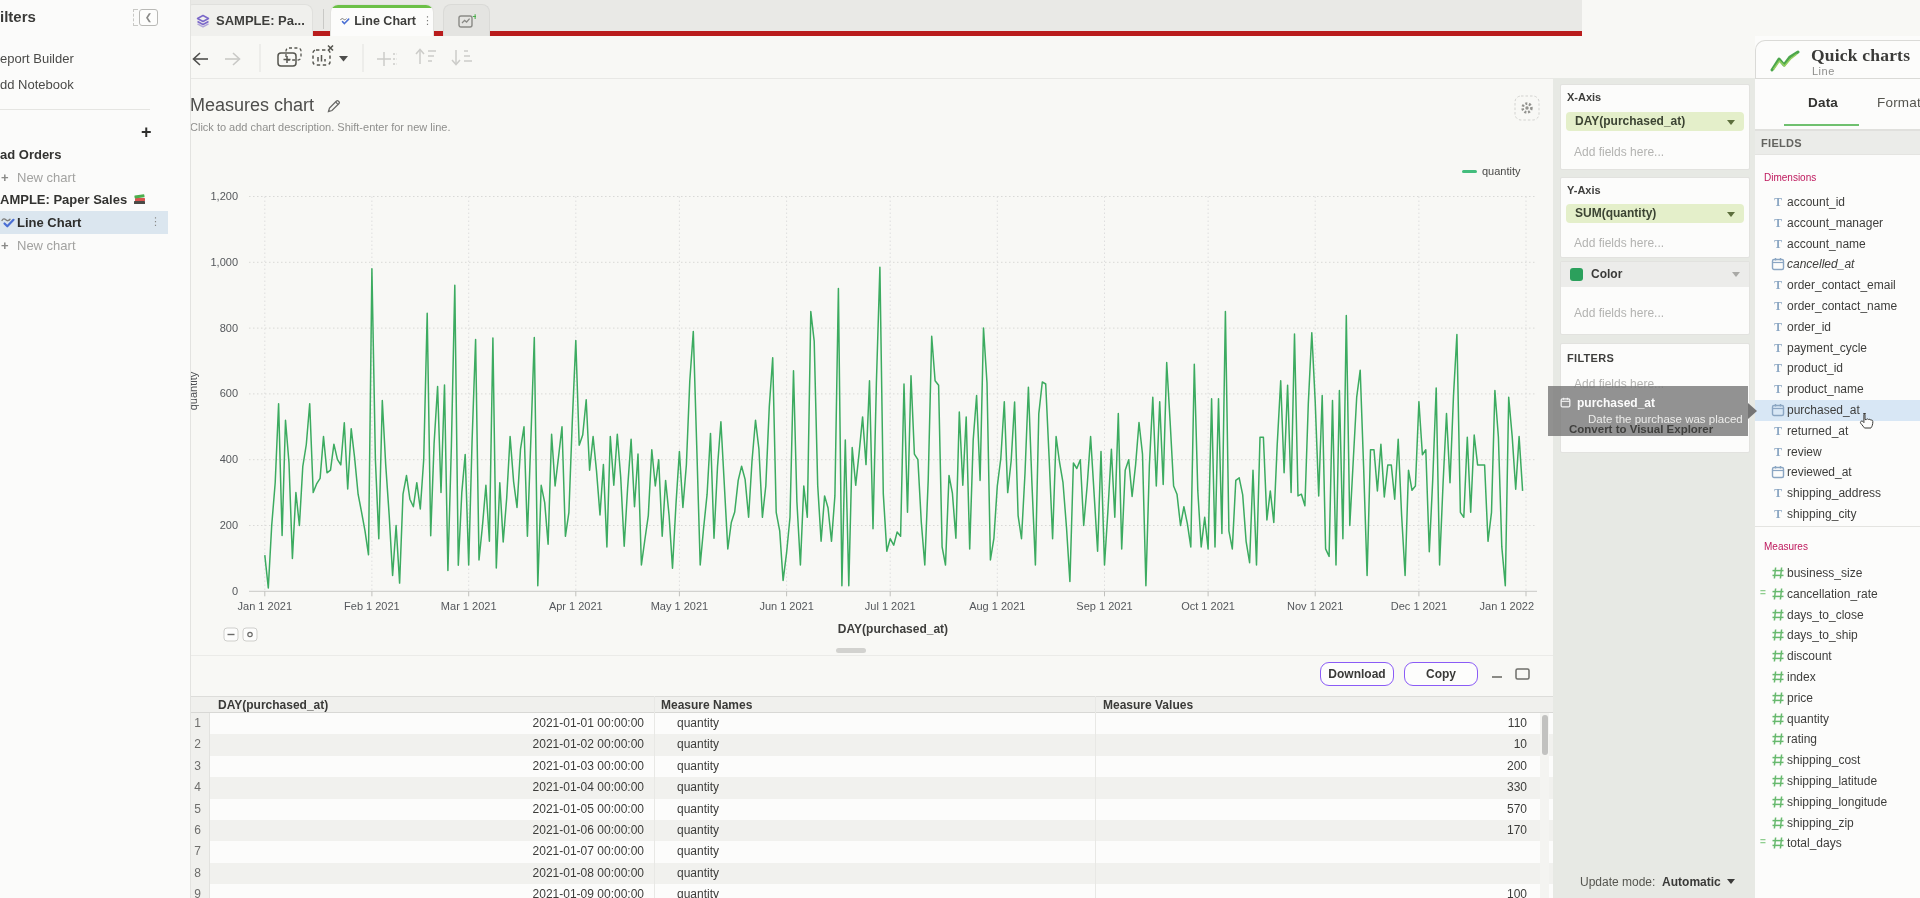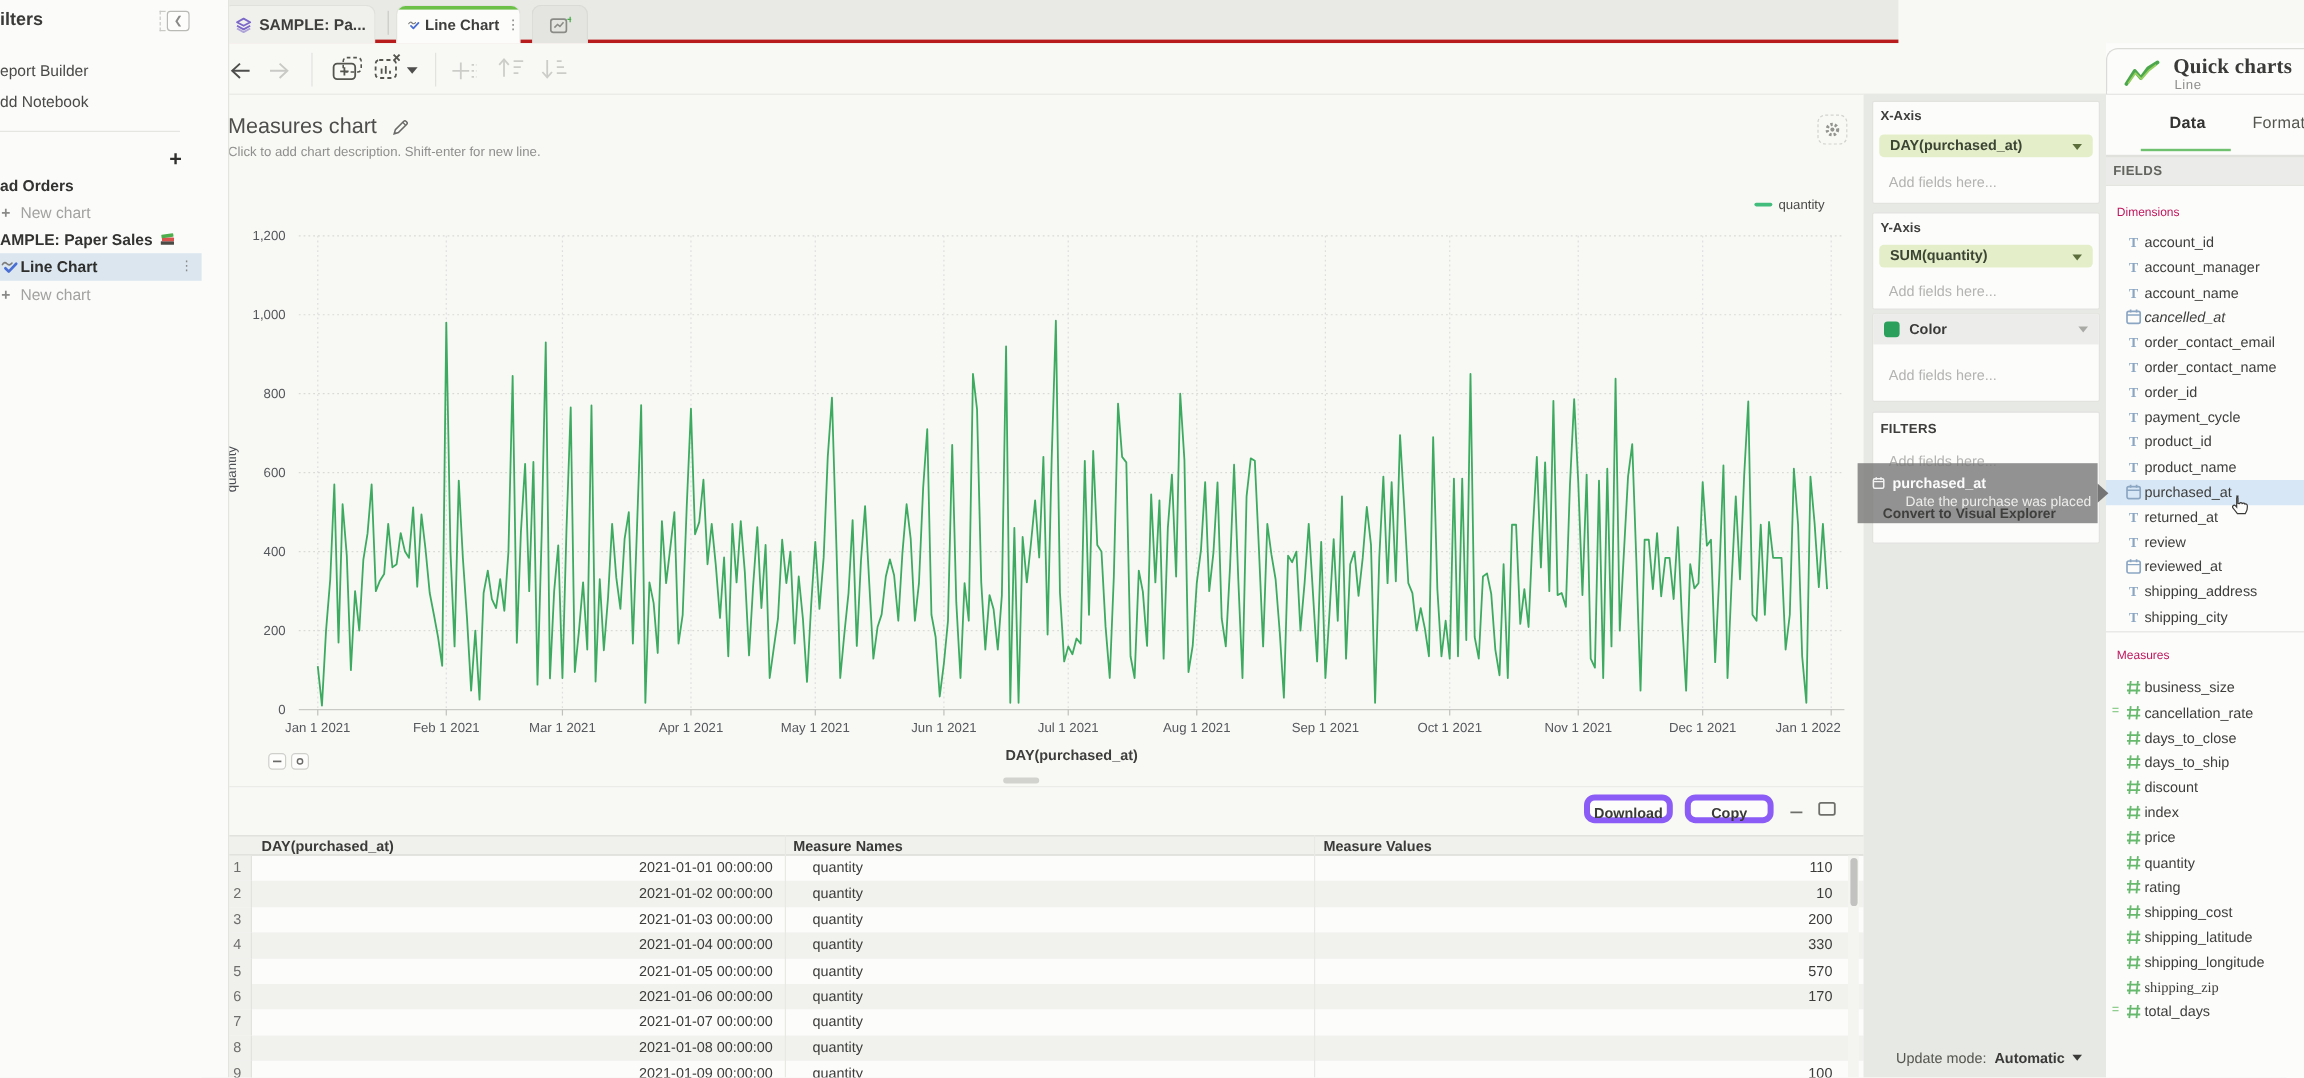--- a/index.html
+++ b/index.html
@@ -1,21 +1,21 @@
 <!DOCTYPE html>
 <html><head>
 <meta charset="utf-8">
 <style>
 * { margin:0; padding:0; box-sizing:border-box; }
 html,body { width:1920px; height:898px; overflow:hidden; }
 body { font-family:"Liberation Sans", sans-serif; background:#f8f8f5; position:relative; }
 .abs { position:absolute; }
 
 
-#tabbar { position:absolute; left:168px; top:0; width:1414px; height:36px; background:#e9e9e6; border-bottom:3px solid #b91c1c; }
+#tabbar { position:absolute; left:168px; top:0; width:1414px; height:36px; background:#e9e9e6; border-bottom:5px solid #b91c1c; }
 .tab { position:absolute; top:4px; height:32px; border-radius:8px 8px 0 0; display:flex; align-items:center; font-size:13px; font-weight:bold; color:#3e3e3c; }
 #tab1 { left:17px; width:128px; background:#f0f0ed; border:1px solid #e0e0dd; border-bottom:none; padding-left:10px; }
 #tab2 { left:162px; width:104px; background:#fcfcfb; padding-left:9px; white-space:nowrap; font-size:12.5px; border:1px solid #e2e2df; border-bottom:none; overflow:hidden; }
 #tab3 { left:275px; width:47px; background:#e4e4e1; border:1px solid #dadad7; border-bottom:none; justify-content:center; }
 .tabsep { position:absolute; left:155px; top:9px; width:1px; height:20px; background:#c9c9c6; }
 
 
 #sidebar { position:absolute; left:0; top:0; width:191px; height:898px; background:#fbfbfa; border-right:1px solid #e3e3e0; z-index:5; }
 #sidebar .hd { position:absolute; left:0px; top:8px; font-size:15px; font-weight:bold; color:#3a3a38; }
 .collapsebtn { position:absolute; left:139px; top:9px; width:19px; height:17px; border:1px solid #b9b9b6; border-radius:3px; color:#8a8a88; font-size:9px; text-align:center; line-height:15px; background:#fdfdfc; }
@@ -34,21 +34,21 @@
 
 
 #chartsec { position:absolute; left:168px; top:78px; width:1385px; height:577px; background:#f8f8f5; border-top:1px solid #e8e8e5; }
 #ctitle { position:absolute; left:22px; top:16px; font-size:18px; color:#4e4e4c; }
 #cdesc { position:absolute; left:22px; top:42px; font-size:11px; color:#8f8f8d; }
 #legend { position:absolute; left:1294px; top:86px; font-size:11px; color:#4a4a48; }
 #legend .sw { display:inline-block; width:15px; height:3px; background:#43bd7c; border-radius:2px; vertical-align:middle; margin-right:5px; margin-top:-2px; }
 
 
 #actionrow { position:absolute; left:168px; top:655px; width:1385px; height:41px; background:#f8f8f5; border-top:1px solid #ebebe8; }
-.btn { position:absolute; top:6px; height:24px; border:5px solid #8b5cf6; border-radius:9px; background:#fdfdfc; font-size:12px; font-weight:bold; color:#3a3a38; text-align:center; line-height:23px; }
+.btn { position:absolute; top:6px; height:24px; border:1px solid #8b5cf6; border-radius:9px; background:#fdfdfc; font-size:12px; font-weight:bold; color:#3a3a38; text-align:center; line-height:23px; }
 
 
 #tablesec { position:absolute; left:168px; top:696px; width:1385px; height:202px; background:#fcfcfb; font-size:12px; }
 #thead { position:absolute; left:0; top:0; width:1385px; height:17px; background:#f0f0ed; border-top:1px solid #ddddda; border-bottom:1px solid #d8d8d5; font-weight:bold; color:#3a3a38; }
 .trow { position:absolute; left:0; width:1385px; height:21.4px; }
 .trow.alt { background:#f1f1ee; }
 .rownum { position:absolute; left:0; top:0; width:42px; height:100%; background:#f0f0ed; border-right:1px solid #e2e2df; color:#6e6e6c; text-align:right; padding-right:8px; padding-top:3px; font-size:12px; }
 .cdate { position:absolute; left:42px; width:444px; text-align:right; padding-right:10px; padding-top:3px; color:#3c3c3a; }
 .cname { position:absolute; left:509px; padding-top:3px; color:#3c3c3a; }
 .cval  { position:absolute; left:927px; width:432px; text-align:right; padding-top:3px; color:#3c3c3a; }
@@ -612,21 +612,21 @@
         <svg class="ficon" viewBox="0 0 14 14">
           <g stroke="#67b96e" stroke-width="1.5">
             <line x1="4.6" y1="1.5" x2="3.4" y2="12.5"></line>
             <line x1="10.6" y1="1.5" x2="9.4" y2="12.5"></line>
             <line x1="1.5" y1="4.6" x2="12.5" y2="4.6"></line>
             <line x1="1.5" y1="9.4" x2="12.5" y2="9.4"></line>
           </g>
         </svg>
         <span class="lbl">shipping_longitude</span>
       </div>
-<div class="frow" style="top:776.6px;font-family:Liberation Serif, serif;">
+<div class="frow" style="top:776.6px;">
         <svg class="ficon" viewBox="0 0 14 14">
           <g stroke="#67b96e" stroke-width="1.5">
             <line x1="4.6" y1="1.5" x2="3.4" y2="12.5"></line>
             <line x1="10.6" y1="1.5" x2="9.4" y2="12.5"></line>
             <line x1="1.5" y1="4.6" x2="12.5" y2="4.6"></line>
             <line x1="1.5" y1="9.4" x2="12.5" y2="9.4"></line>
           </g>
         </svg>
         <span class="lbl">shipping_zip</span>
       </div>

